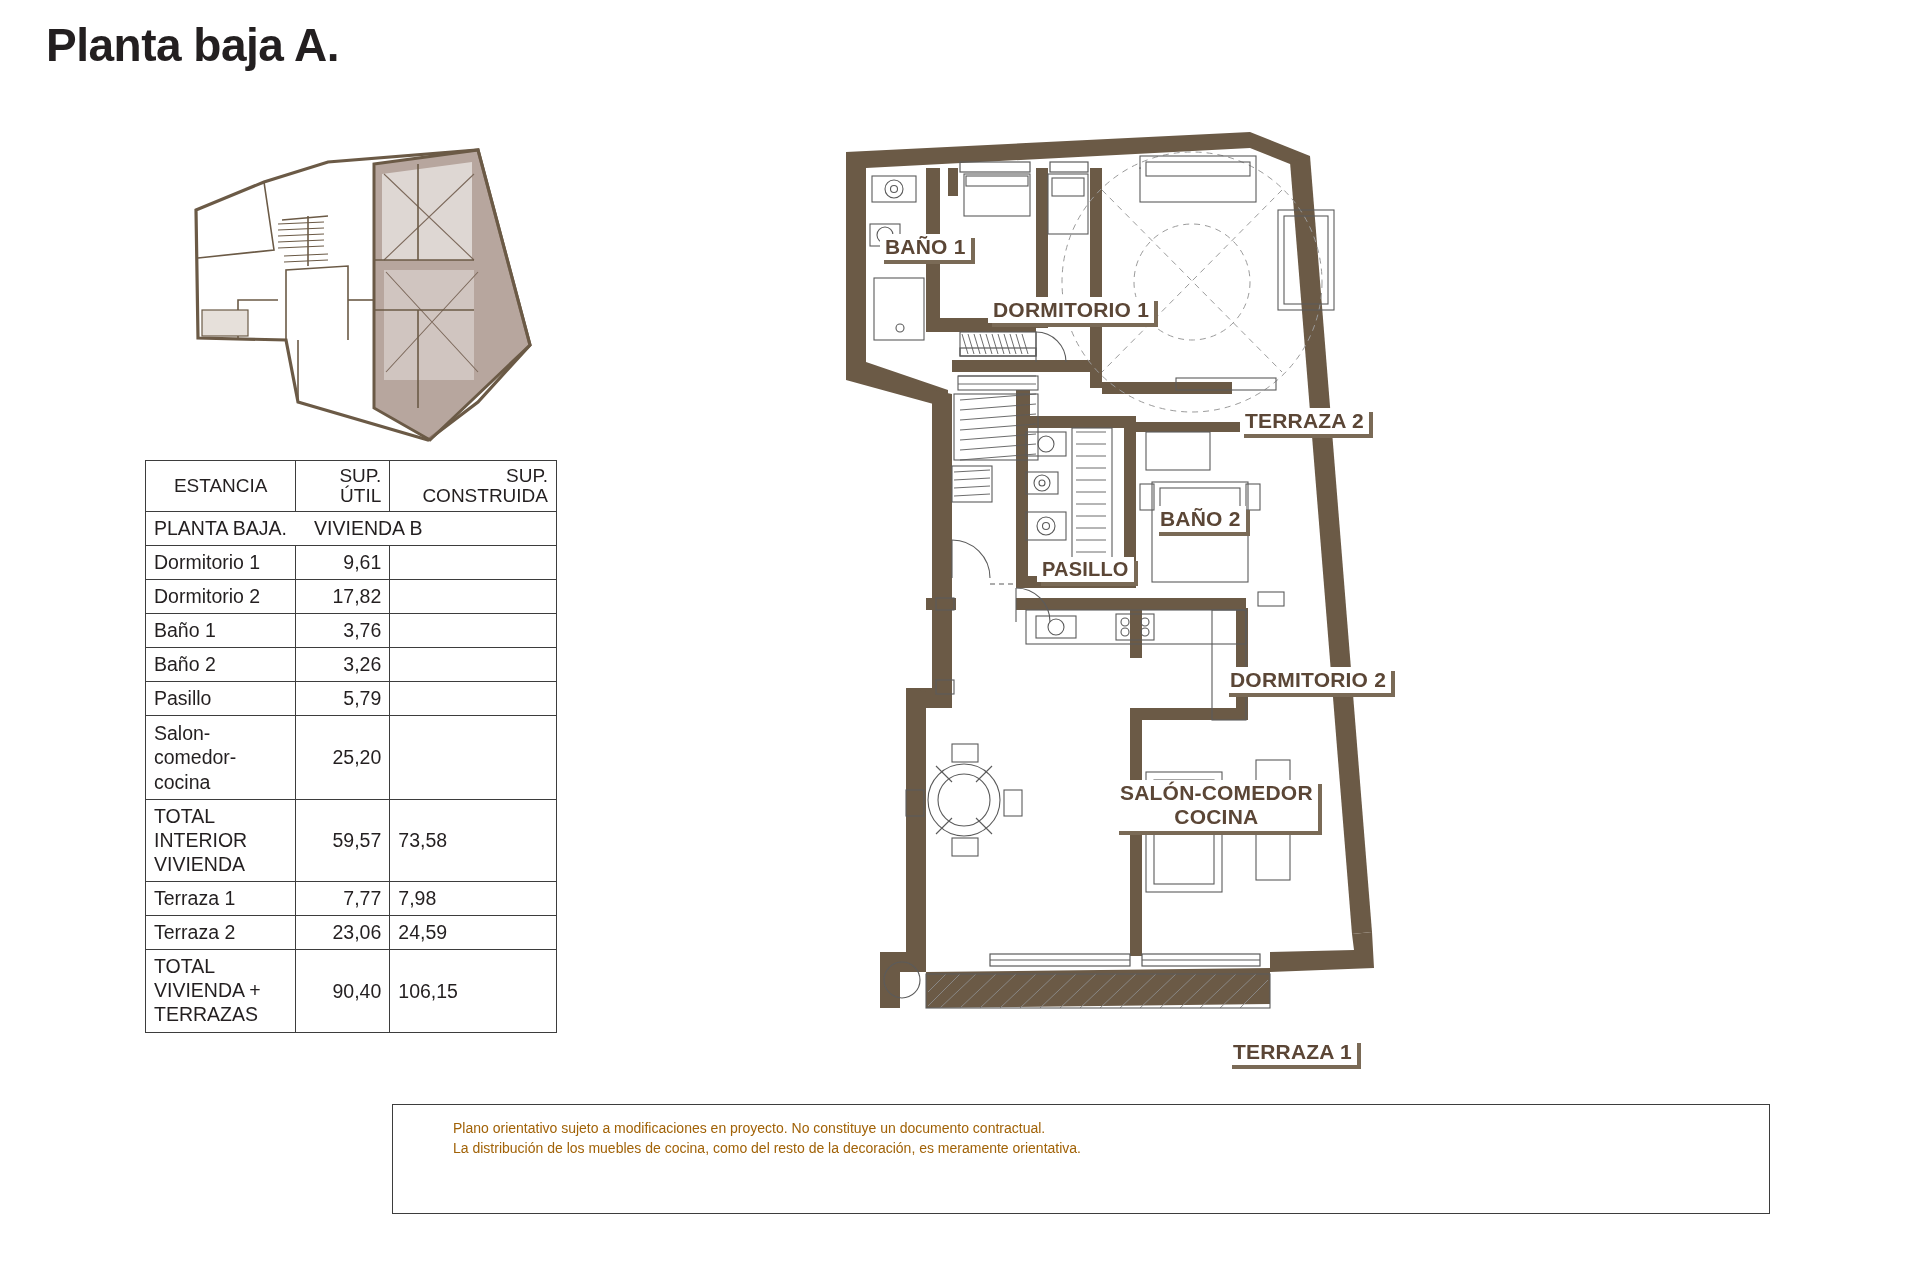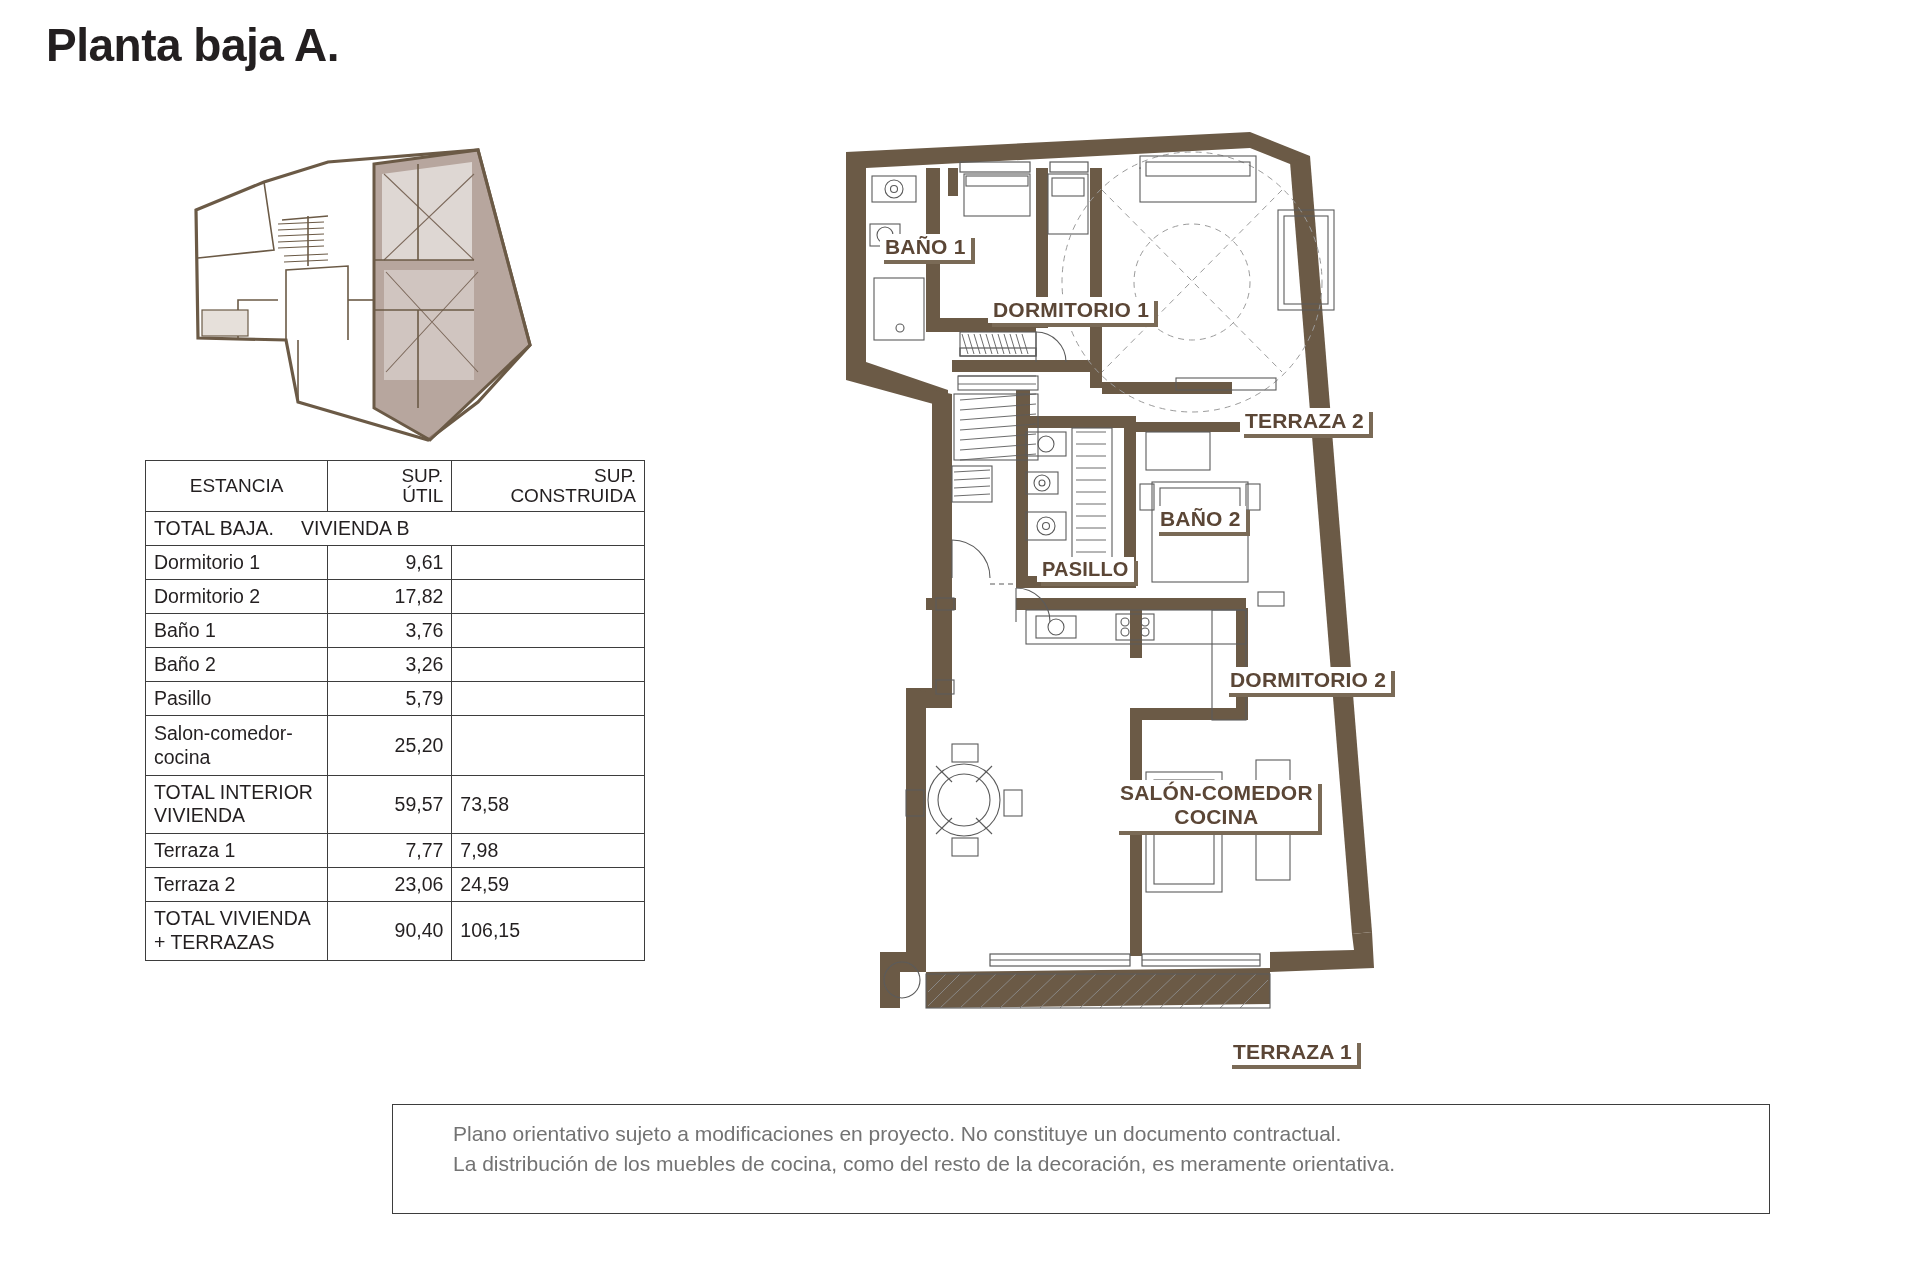--- a/index.html
+++ b/index.html
@@ -15,21 +15,21 @@
     position:absolute;left:46px;top:6px;
     font-size:46px;font-weight:bold;letter-spacing:-0.5px;color:#231f20;
   }
 
   
   .keyplan{position:absolute;left:178px;top:128px;width:370px;height:310px;}
 
   
   .table-wrap{position:absolute;left:145px;top:448px;width:460px;}
   table.areas{
-    border-collapse:collapse;width:500px;
+    border-collapse:collapse;width:412px;
     font-size:19.5px;color:#231f20;
   }
   table.areas td,table.areas th{
     border:1.3px solid #3d3d3d;padding:5px 8px;vertical-align:middle;
     font-weight:normal;
   }
   .hdr td{text-align:right;font-weight:bold;font-size:19px;line-height:1.05;}
   .hdr td.c1{text-align:center;}
   .sect td{font-weight:bold;font-size:19.5px;}
   .c-name{width:168px;text-align:left;}
@@ -55,21 +55,21 @@
   .l-pasillo{left:1037px;top:545px;font-size:20px;}
   .l-dorm2{left:1225px;top:655px;font-size:21px;}
   .l-salon{left:1115px;top:768px;font-size:21px;text-align:center;line-height:1.16;}
   .l-terr1{left:1228px;top:1027px;font-size:21px;}
 
   
   .note{
     position:absolute;left:392px;top:1092px;width:1378px;height:110px;
     border:1.3px solid #3d3d3d;box-sizing:border-box;
     padding:14px 22px 0 60px;
-    font-size:21px;line-height:1.42;color:#737373;
+    font-size:14px;line-height:1.42;color:#a16207;
   }
 </style>
 </head>
 <body>
 
 <div class="page">
 
   <div id="page-title">Planta baja A.</div>
 
   <svg class="keyplan" viewBox="0 0 370 310">
@@ -122,21 +122,21 @@
           <div>SUP.</div>
           <div>ÚTIL</div>
         </td>
         <td class="c-con">
           <div>SUP.</div>
           <div>CONSTRUIDA</div>
         </td>
       </tr>
       <tr class="sect">
         <td colspan="3">
-          <span>TOTAL BAJA.</span>
+          <span>PLANTA BAJA.</span>
           &nbsp;&nbsp;&nbsp;
           <span>VIVIENDA B</span>
         </td>
       </tr>
 
       <tr>
         <td class="c-name">Dormitorio 1</td>
         <td class="c-util">9,61</td>
         <td class="c-con"></td>
       </tr>

